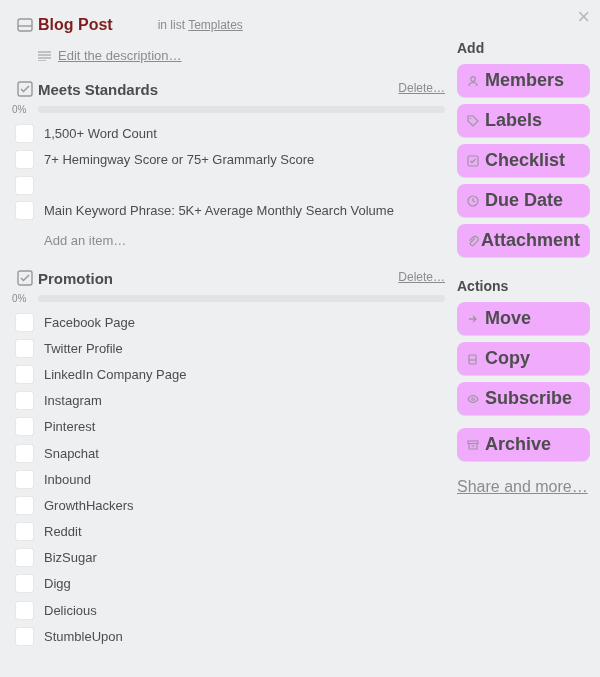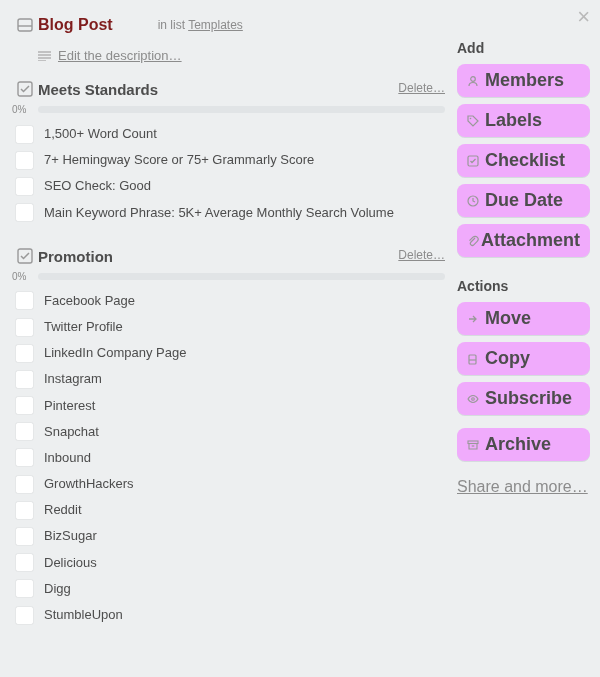--- a/index.html
+++ b/index.html
@@ -106,21 +106,20 @@
     text-align: left;
   }
   .cl-progress-bar {
     flex: 1;
     height: 7px;
     background: #e1e4e6;
     border-radius: 4px;
   }
   .cl-item {
     display: flex;
-    align-items: center;
     padding: 4px 0;
   }
   .cl-checkbox {
     margin-left: 4px;
     width: 17px;
     height: 17px;
     background: #fff;
     border: 1px solid #fff;
     border-radius: 2px;
     flex-shrink: 0;
@@ -232,26 +231,26 @@
           <div class="cl-item">
             <div class="cl-checkbox"></div>
             <span class="cl-item-text">1,500+ Word Count</span>
           </div>
           <div class="cl-item">
             <div class="cl-checkbox"></div>
             <span class="cl-item-text">7+ Hemingway Score or 75+ Grammarly Score</span>
           </div>
           <div class="cl-item">
             <div class="cl-checkbox"></div>
-            <span class="cl-item-text">SEO Check: Good</span>
           </div>
           <div class="cl-item">
             <div class="cl-checkbox"></div>
             <span class="cl-item-text">Main Keyword Phrase: 5K+ Average Monthly Search Volume</span>
           </div>
+          <div class="cl-add">Add an item…</div>
         </div>
         <div class="cl-section">
           <div class="cl-header">
             <span class="cl-header-icon">
               <svg width="16" height="16" viewBox="0 0 16 16">
                 <rect x="1" y="1" width="14" height="14" rx="2" fill="none" stroke="#999" stroke-width="1.4"></rect>
                 <path d="M4 8l2.5 2.5L12 5" fill="none" stroke="#999" stroke-width="1.5"></path>
               </svg>
             </span>
             <span class="cl-title">Promotion</span>
@@ -296,25 +295,25 @@
           <div class="cl-item">
             <div class="cl-checkbox"></div>
             <span class="cl-item-text">Reddit</span>
           </div>
           <div class="cl-item">
             <div class="cl-checkbox"></div>
             <span class="cl-item-text">BizSugar</span>
           </div>
           <div class="cl-item">
             <div class="cl-checkbox"></div>
+            <span class="cl-item-text">Digg</span>
+          </div>
+          <div class="cl-item">
+            <div class="cl-checkbox"></div>
             <span class="cl-item-text">Delicious</span>
-          </div>
-          <div class="cl-item">
-            <div class="cl-checkbox"></div>
-            <span class="cl-item-text">Digg</span>
           </div>
           <div class="cl-item">
             <div class="cl-checkbox"></div>
             <span class="cl-item-text">StumbleUpon</span>
           </div>
         </div>
       </div>
 
   </div>
 

